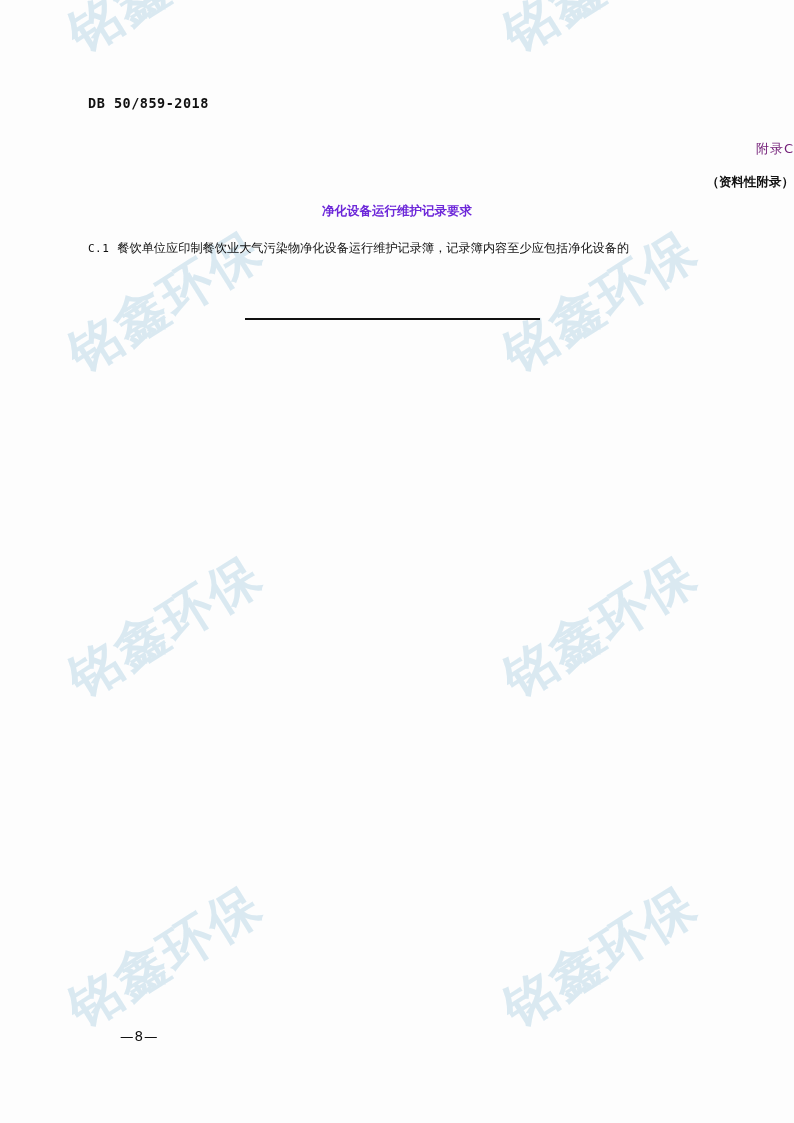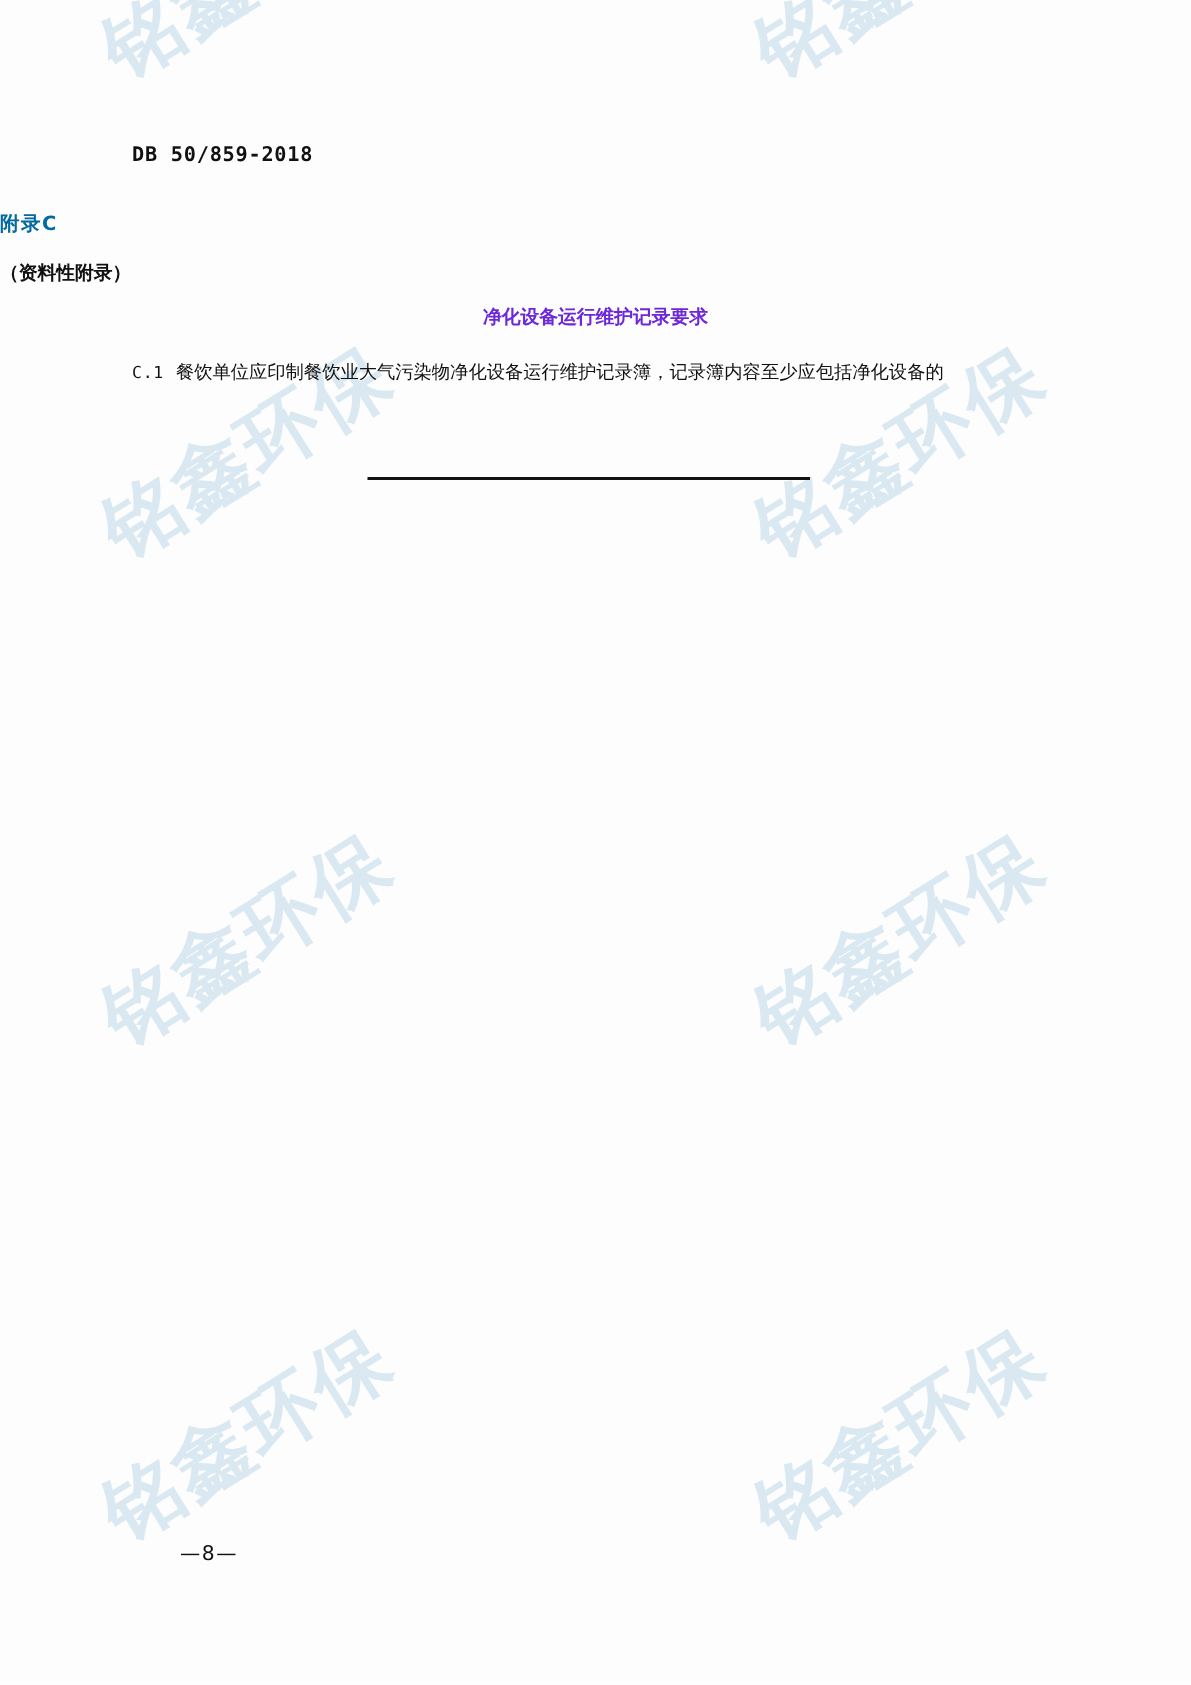--- a/index.html
+++ b/index.html
@@ -50,33 +50,33 @@
     font-weight: 700;
     letter-spacing: 0.5px;
     color: #111;
     text-align: right;
   }
   .annex-title {
     position: absolute;
     left: 0;
     right: 0;
     top: 140px;
-    text-align: left;
+    text-align: right;
     font-family: "DejaVu Sans", sans-serif;
     font-size: 13px;
-    font-weight: 700;
+    font-weight: 400;
     letter-spacing: 1px;
-    color: #0369a1;
+    color: #701a75;
   }
   .annex-sub {
     position: absolute;
     left: 0;
     right: 0;
     top: 174px;
-    text-align: left;
+    text-align: right;
     font-family: "DejaVu Sans", sans-serif;
     font-size: 12.5px;
     font-weight: 700;
     color: #111;
   }
   .annex-heading {
     position: absolute;
     left: 0;
     right: 0;
     top: 203px;

